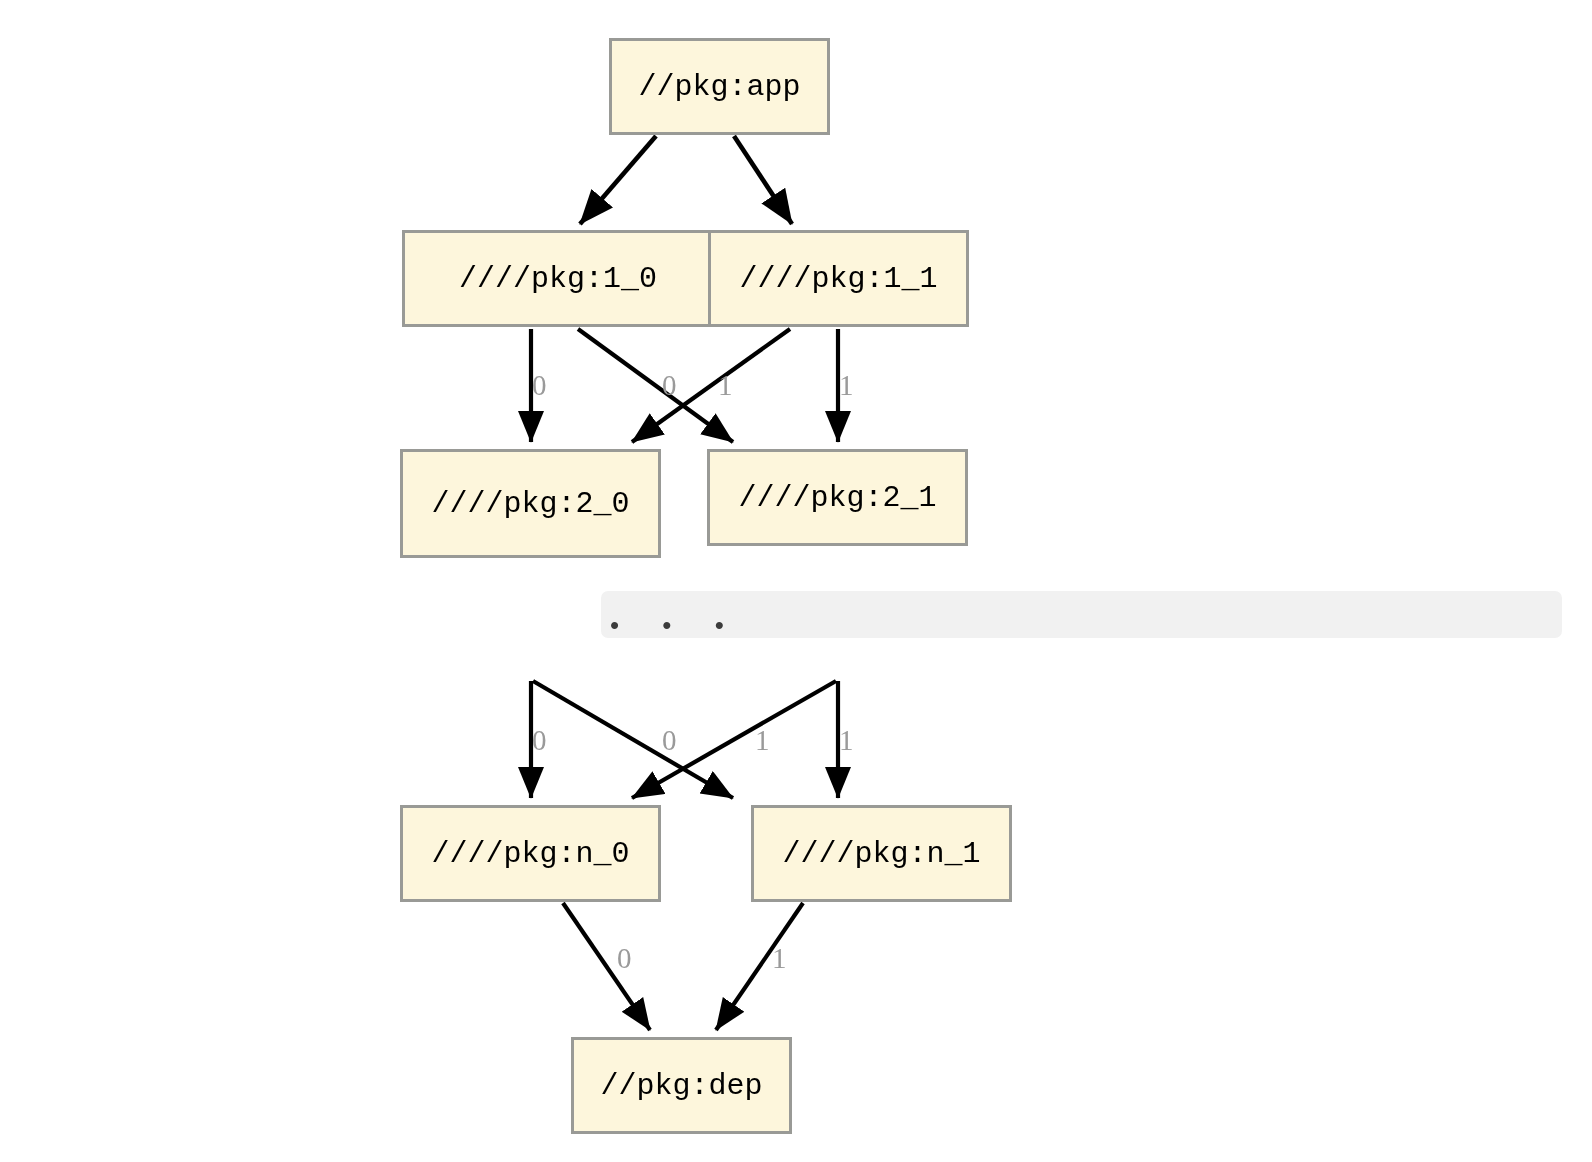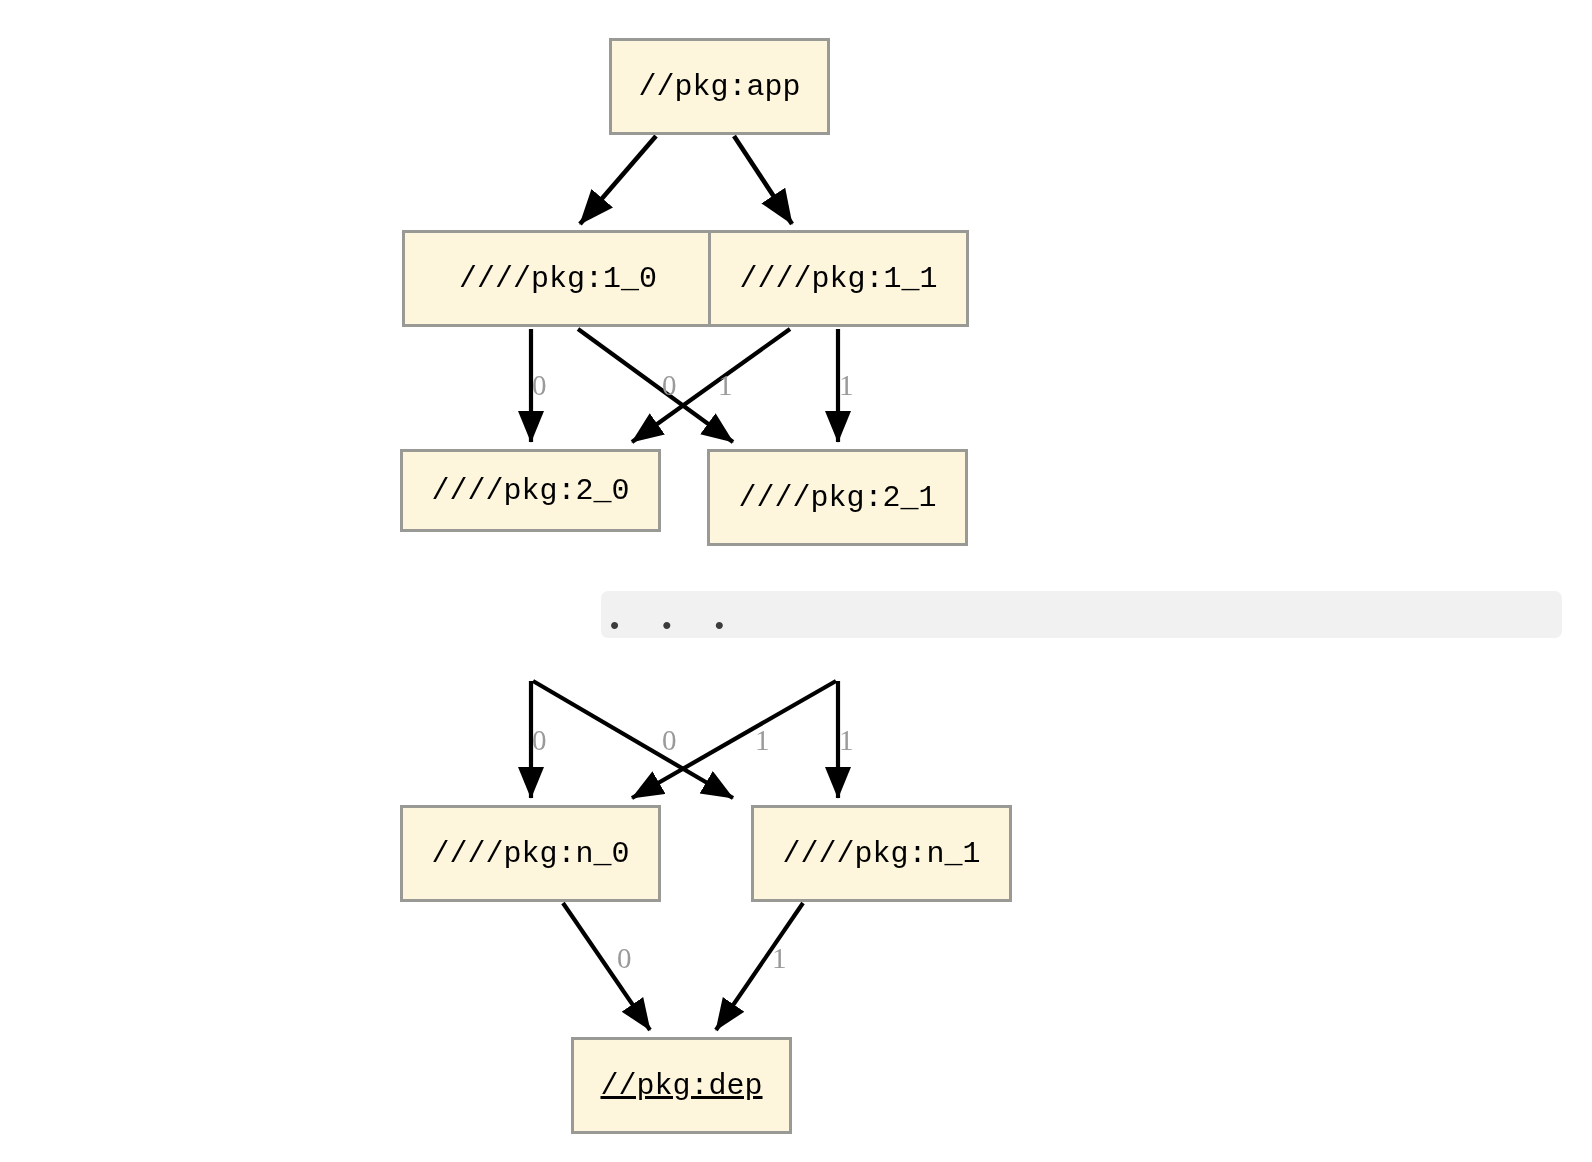--- a/index.html
+++ b/index.html
@@ -110,37 +110,37 @@
   </div>
 
   <div class="node-box" style="left:402px; top:230px; width:312px; height:97px;">
     <span class="node-label">////pkg:1_0</span>
   </div>
 
   <div class="node-box" style="left:708px; top:230px; width:261px; height:97px;">
     <span class="node-label">////pkg:1_1</span>
   </div>
 
-  <div class="node-box" style="left:400px; top:449px; width:261px; height:83px;">
+  <div class="node-box" style="left:400px; top:449px; width:261px; height:109px;">
     <span class="node-label">////pkg:2_0</span>
   </div>
 
   <div class="node-box" style="left:707px; top:449px; width:261px; height:97px;">
     <span class="node-label">////pkg:2_1</span>
   </div>
 
   <div class="node-box" style="left:400px; top:805px; width:261px; height:97px;text-align:right;">
     <span class="node-label">////pkg:n_0</span>
   </div>
 
   <div class="node-box" style="left:707px; top:805px; width:261px; height:97px;margin-left:44px;">
     <span class="node-label">////pkg:n_1</span>
   </div>
 
-  <div class="node-box" style="left:571px; top:1037px; width:221px; height:97px;text-decoration:underline;">
+  <div class="node-box" style="left:571px; top:1037px; width:221px; height:97px;">
     <span class="node-label">//pkg:dep</span>
   </div>
 
   <div class="ellipsis-band" style="left:601px; top:591px; width:961px; height:47px;"></div>
   <div class="ellipsis-dots" style="left:610px; top:612px;">• • •</div>
 
   <div class="edge-label" style="left:532px; top:371px;">0</div>
   <div class="edge-label" style="left:662px; top:371px;">0</div>
   <div class="edge-label" style="left:718px; top:371px;">1</div>
   <div class="edge-label" style="left:839px; top:371px;">1</div>

